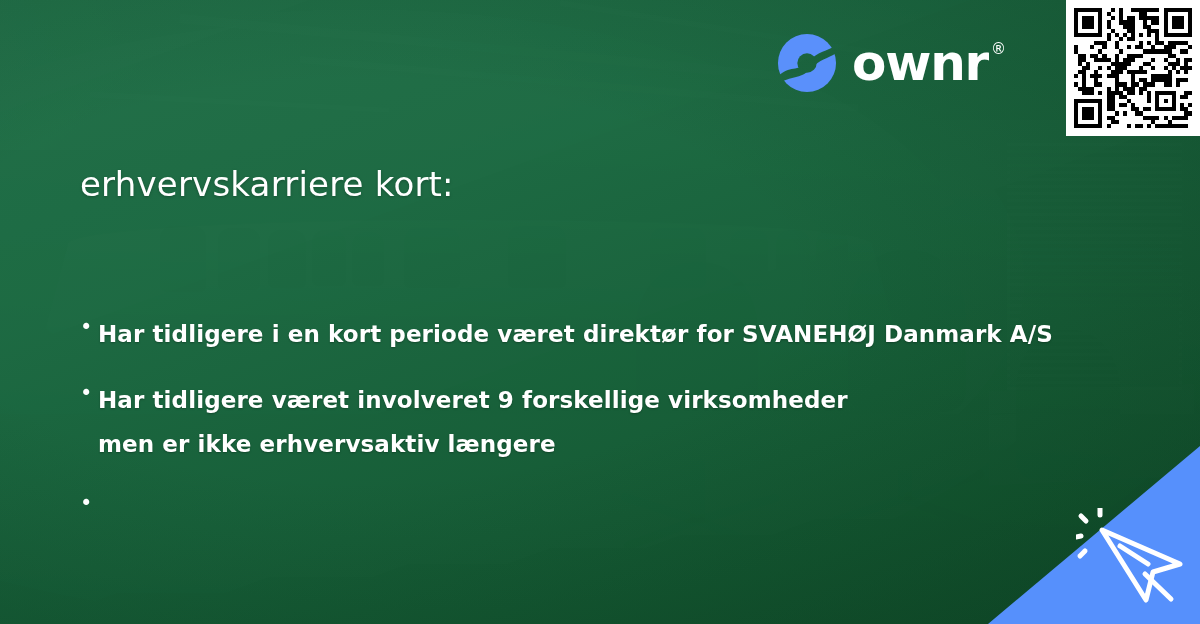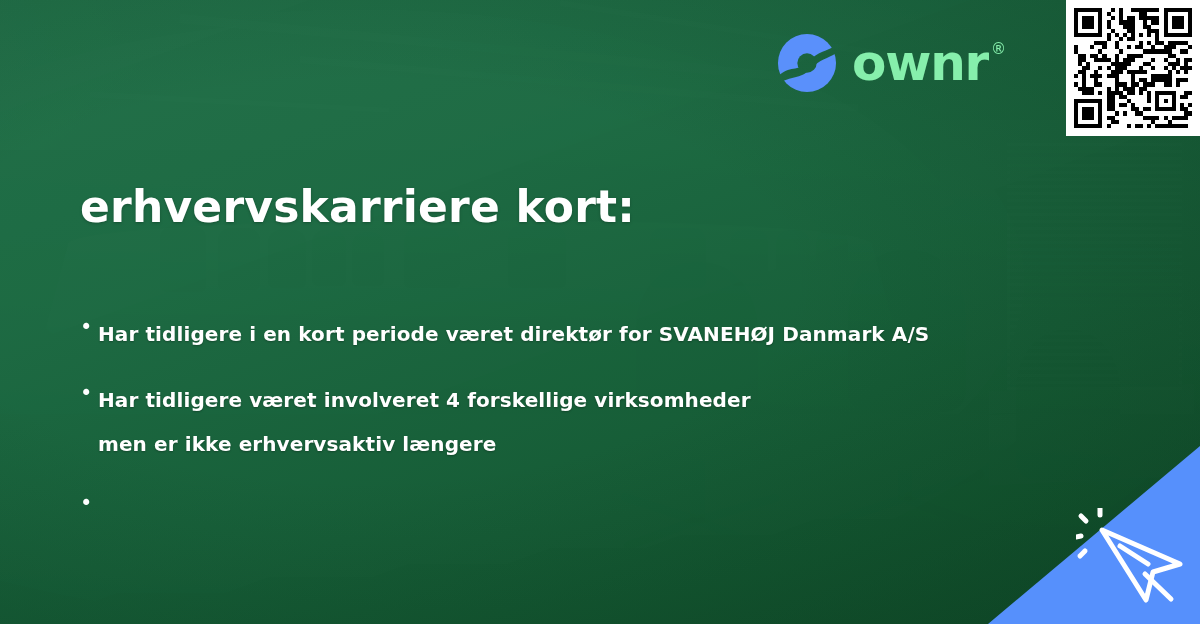--- a/index.html
+++ b/index.html
@@ -165,21 +165,21 @@
     position: absolute;
     left: 776px; top: 32px;
     display: flex;
     align-items: center;
     gap: 14px;
   }
   .logo-mark { width: 62px; height: 62px; flex: 0 0 auto; }
   .logo-word {
     display: flex;
     align-items: flex-start;
-    color: #86efac;
+    color: #ffffff;
   }
   .logo-word .wm {
     font-family: "DejaVu Sans", "Liberation Sans", sans-serif;
     font-size: 50px;
     font-weight: 700;
     letter-spacing: -1.2px;
     line-height: 1;
   }
   .logo-word .reg {
     font-size: 15px;
@@ -213,25 +213,25 @@
     color: #ffffff;
   }
   .headline .l1 {
     font-size: 41px;
     font-weight: 700;
     line-height: 1.18;
     letter-spacing: .2px;
     text-shadow: 0 1px 3px rgba(0,0,0,.25);
   }
   .headline .l2 {
-    font-size: 44px;
-    font-weight: 700;
+    font-size: 34px;
+    font-weight: 400;
     line-height: 1.3;
     letter-spacing: .2px;
-    margin-top: 20px;
+    margin-top: 4px;
     text-shadow: 0 1px 3px rgba(0,0,0,.25);
   }
 
   .bullets {
     position: absolute;
     left: 80px; top: 312px;
     width: 1000px;
     color: #ffffff;
   }
   .bullet-row {
@@ -240,21 +240,21 @@
     margin-bottom: 22px;
   }
   .bullet-dot {
     flex: 0 0 auto;
     width: 18px;
     font-size: 21px;
     line-height: 31px;
     text-align: left;
   }
   .bullet-text {
-    font-size: 20px;
+    font-size: 23px;
     font-weight: 700;
     line-height: 44px;
     letter-spacing: .1px;
     text-shadow: 0 1px 2px rgba(0,0,0,.28);
     white-space: pre-line;
   }
 </style>
 </head>
 <body>
 
@@ -1188,21 +1188,21 @@
     <div class="l2">erhvervskarriere kort:</div>
   </div>
 
   <div class="bullets" id="bullets">
       <div class="bullet-row">
         <span class="bullet-dot">•</span>
         <span class="bullet-text">Har tidligere i en kort periode været direktør for SVANEHØJ Danmark A/S</span>
       </div>
       <div class="bullet-row">
         <span class="bullet-dot">•</span>
-        <span class="bullet-text">Har tidligere været involveret 4 forskellige virksomheder
+        <span class="bullet-text">Har tidligere været involveret 9 forskellige virksomheder
 men er ikke erhvervsaktiv længere</span>
       </div>
       <div class="bullet-row">
         <span class="bullet-dot">•</span>
       </div>
     </div>
 
 </div>
 
 </body></html>

